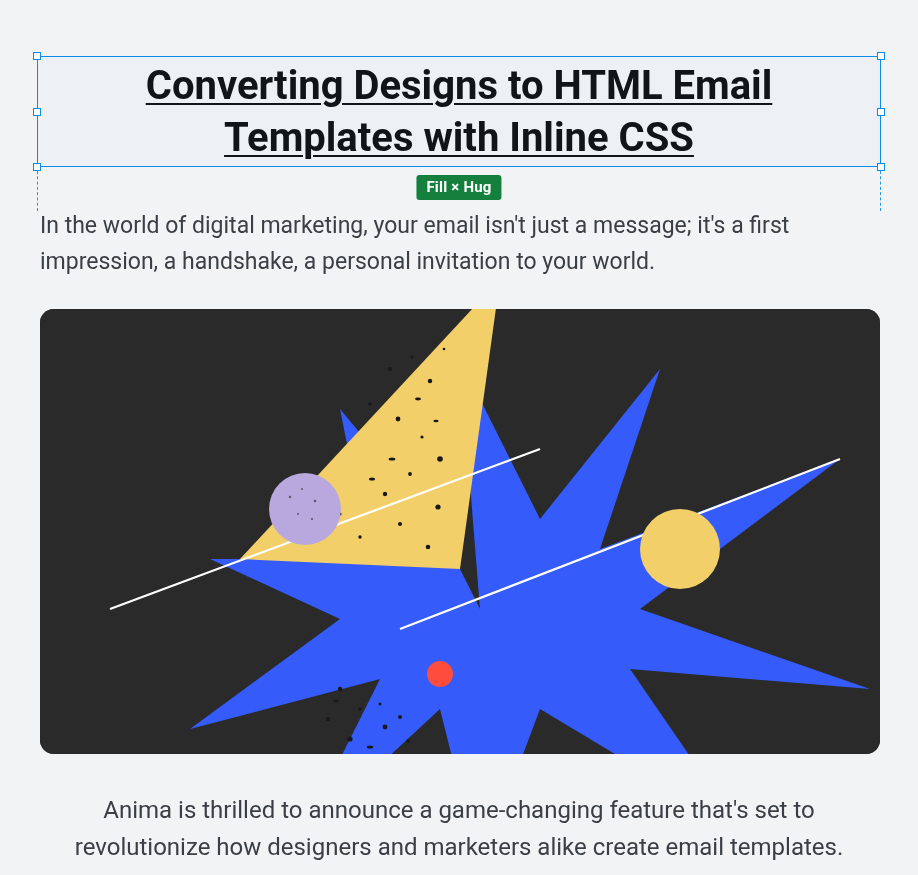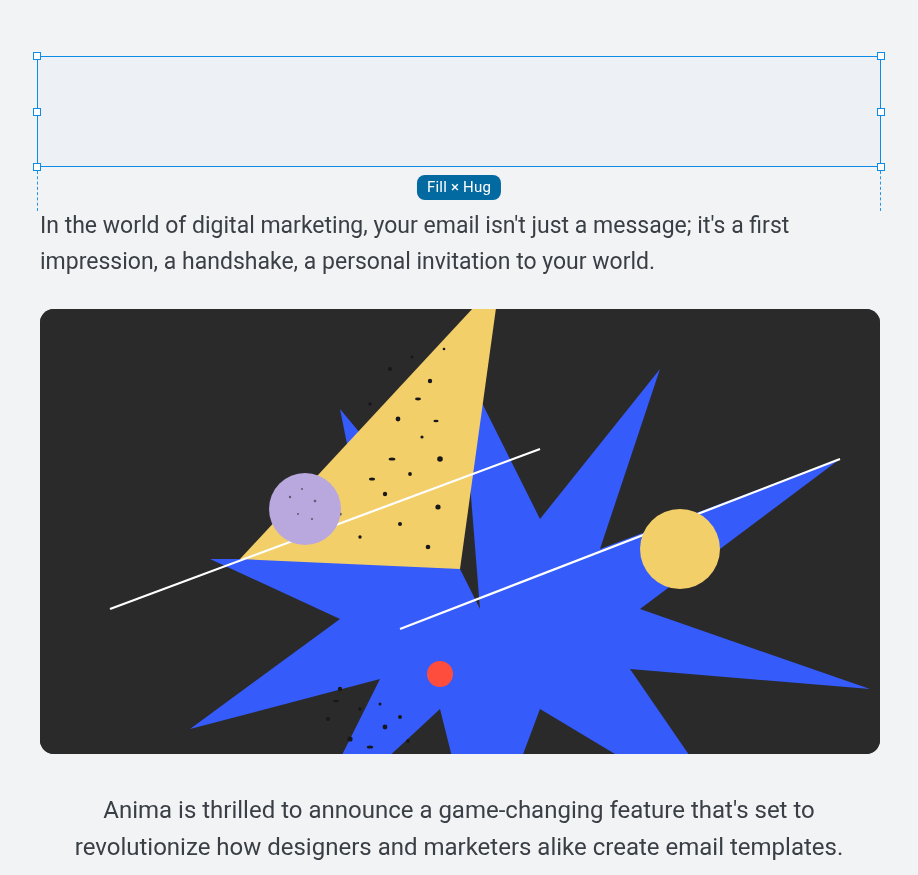--- a/index.html
+++ b/index.html
@@ -61,26 +61,26 @@
     border-left: 1px dashed #0c8ce9;
     opacity: 0.9;
   }
   .gv-left  { left: 37px;  top: 171px; height: 40px; }
   .gv-right { left: 880px; top: 171px; height: 40px; }
   .size-badge {
     position: absolute;
     left: 50%;
     top: 175px;
     transform: translateX(-50%);
-    background: #0369a1;
+    background: #15803d;
     color: #fff;
     font-size: 15px;
-    font-weight: 400;
+    font-weight: 700;
     padding: 3px 10px 4px;
-    border-radius: 8px;
+    border-radius: 3px;
     white-space: nowrap;
     letter-spacing: 0.2px;
   }
   .subheading {
     position: absolute;
     left: 40px;
     top: 208px;
     width: 838px;
     text-align: left;
     font-size: 23px;
@@ -110,20 +110,23 @@
     color: #3a3f45;
     font-weight: 400;
   }
 </style>
 </head>
 <body>
 
 <div class="canvas">
 
   <div class="heading-frame"></div>
+  <div class="heading-text">
+    <h1>Converting Designs to HTML Email Templates with Inline CSS</h1>
+  </div>
 
   <div class="handle h-tl"></div>
   <div class="handle h-tr"></div>
   <div class="handle h-bl"></div>
   <div class="handle h-br"></div>
   <div class="handle h-ml"></div>
   <div class="handle h-mr"></div>
 
   <div class="guide-v gv-left"></div>
   <div class="guide-v gv-right"></div>

